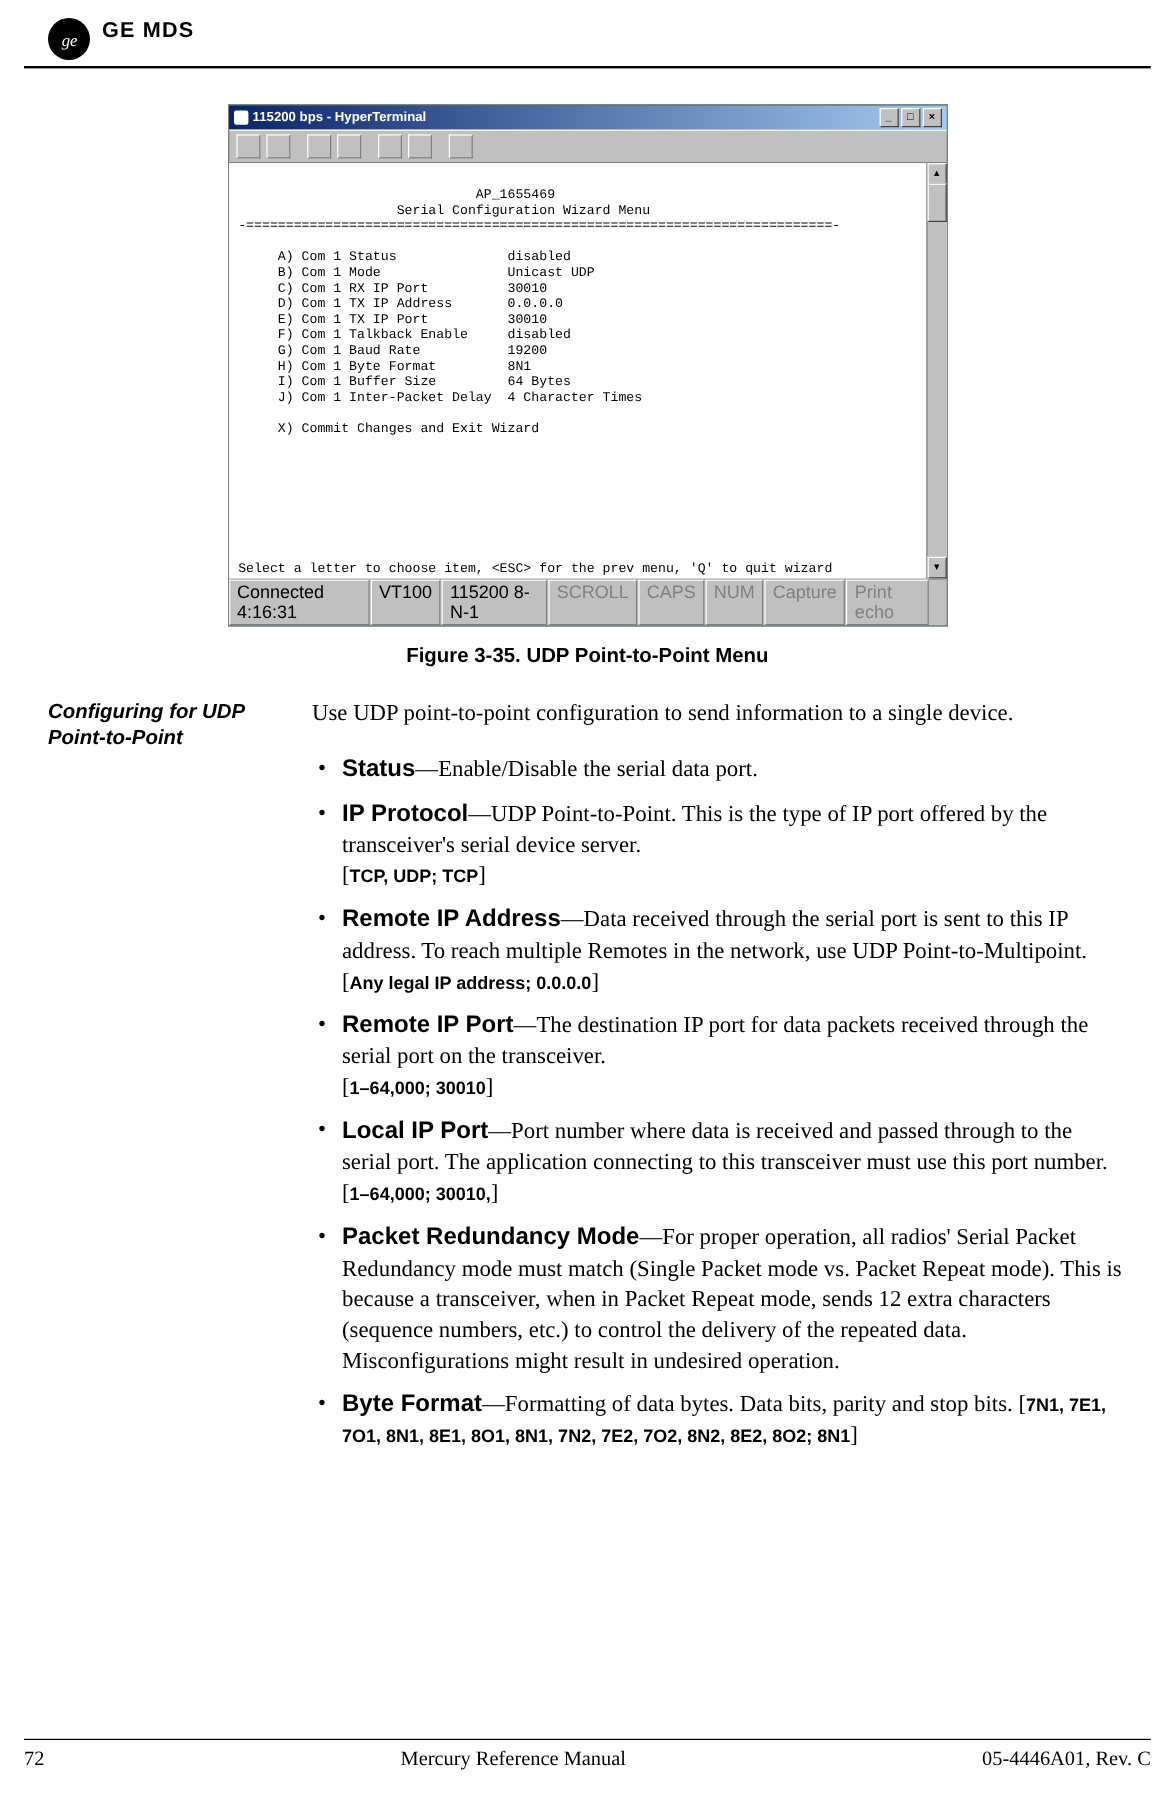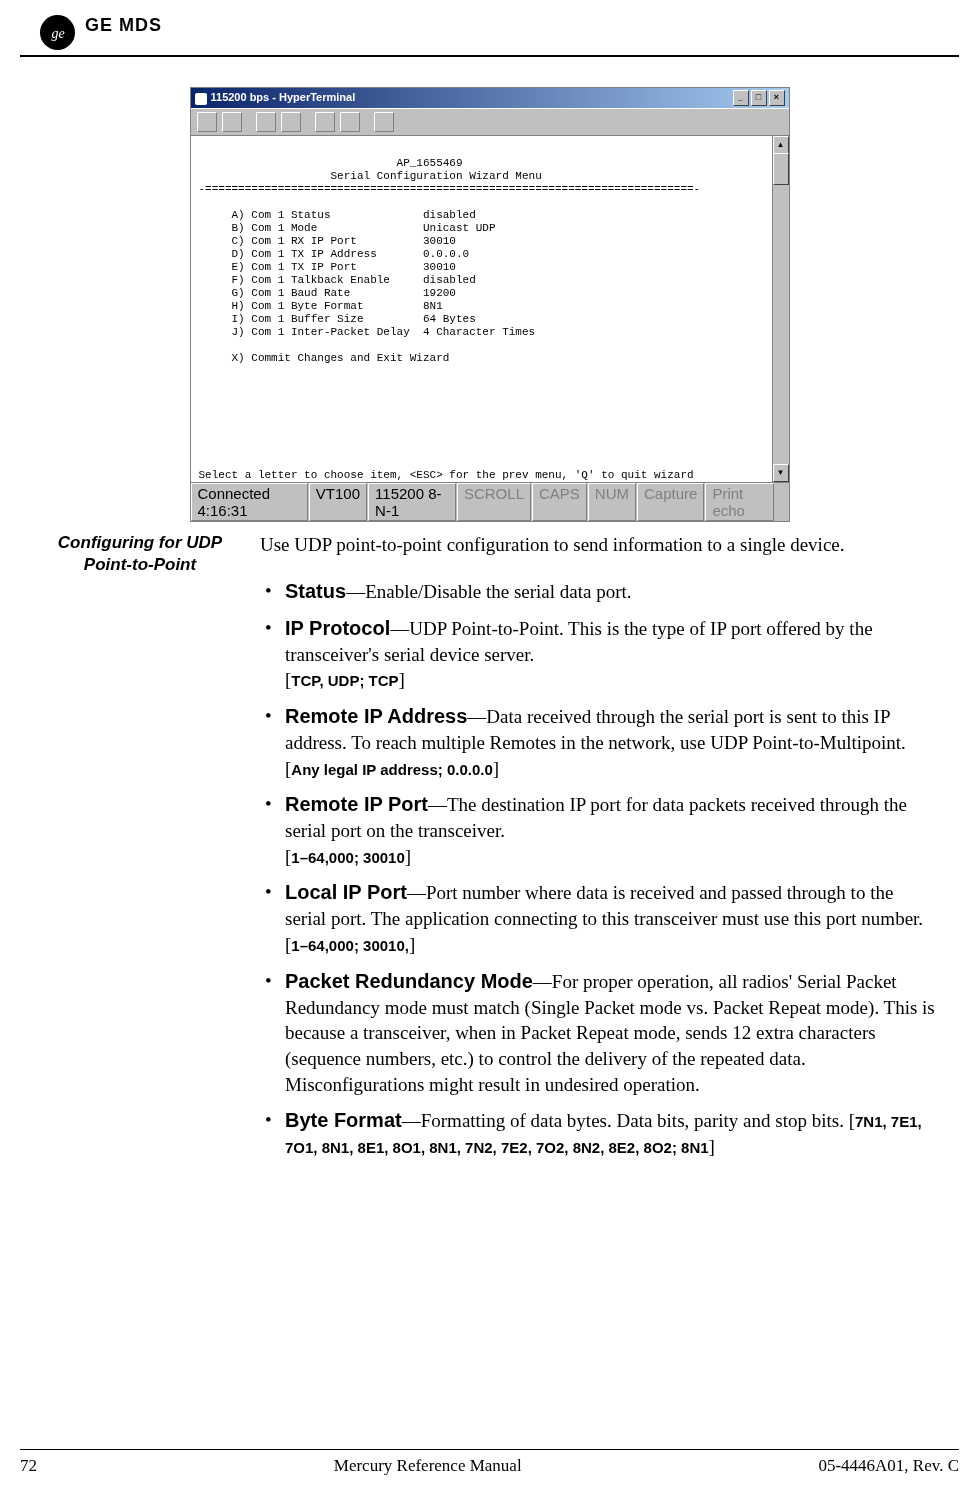--- a/index.html
+++ b/index.html
@@ -57,21 +57,21 @@
   .scrollbar { position:absolute; right:0; top:0; bottom:0; width:16px; background:#c0c0c0; border-left:1px solid #808080;}
   .scroll-up,.scroll-down{height:16px;background:#c0c0c0;border:1px solid #fff;border-right-color:#404040;border-bottom-color:#404040;font-size:9px;text-align:center;line-height:14px;}
   .scroll-down{position:absolute;bottom:0;left:0;right:0;}
   .scroll-thumb{position:absolute;top:17px;left:0;right:0;height:30px;background:#c0c0c0;border:1px solid #fff;border-right-color:#404040;border-bottom-color:#404040;}
   .statusbar { background:#c0c0c0; border-top:1px solid #808080; display:flex; font-size:15px;}
   .stat-cell { border:1px solid #808080; border-top-color:#fff; border-left-color:#fff; padding:1px 6px; margin-right:1px; color:#000;}
   .stat-cell.dim { color:#808080; }
   .grip { margin-left:auto; width:16px; position:relative;}
   .figure-caption { text-align:center; font-family: Arial, sans-serif; font-weight:bold; font-size:17px; margin:15px 0 25px 0;}
   .two-col { display:flex; gap:20px; }
-  .side-heading { width:200px; font-family: Arial, sans-serif; font-weight:bold; font-style:italic; font-size:17px; line-height:1.3; flex-shrink:0;text-align:center;}
+  .side-heading { width:200px; font-family: Arial, sans-serif; font-weight:bold; font-style:italic; font-size:17px; line-height:1.3; flex-shrink:0;}
   .body-col { flex:1; font-size:19px; line-height:1.35; }
   .intro-para { margin-bottom:20px;}
   ul.params { list-style:none; padding:0; margin:0;}
   ul.params > li { position:relative; padding-left:25px; margin-bottom:10px;}
   ul.params > li::before { content:"•"; position:absolute; left:5px; top:0; font-size:19px;}
   .param-name { font-family: Arial, sans-serif; font-weight:bold; font-size:20px;}
   .param-range { font-family: Arial, sans-serif; font-weight:bold; font-size:15px;}
   .smallcaps-com { font-variant: small-caps; font-family:"Times New Roman",serif;}
   .page-footer {
     position:absolute; bottom:25px; left:20px; right:20px;
@@ -156,20 +156,21 @@
         <span class="stat-cell dim">SCROLL</span>
         <span class="stat-cell dim">CAPS</span>
         <span class="stat-cell dim">NUM</span>
         <span class="stat-cell dim">Capture</span>
         <span class="stat-cell dim">Print echo</span>
         <span class="grip"></span>
       </div>
     </div>
   </div>
 
+  <div class="figure-caption">Figure 3-35. UDP Point-to-Point Menu</div>
 
   <div class="two-col">
     <div class="side-heading">Configuring for UDP Point-to-Point</div>
     <div class="body-col">
       <div class="intro-para">Use UDP point-to-point configuration to send information to a single device.</div>
       <ul class="params" id="params-list">
           <li><span class="param-name">Status</span>—Enable/Disable the serial data port.</li>
           <li><span class="param-name">IP Protocol</span>—UDP Point-to-Point. This is the type of IP port offered by the transceiver's serial device server.<br>[<span class="param-range">TCP, UDP; TCP</span>]</li>
           <li><span class="param-name">Remote IP Address</span>—Data received through the serial port is sent to this IP address. To reach multiple Remotes in the network, use UDP Point-to-Multipoint.<br>[<span class="param-range">Any legal IP address; 0.0.0.0</span>]</li>
           <li><span class="param-name">Remote IP Port</span>—The destination IP port for data packets received through the serial port on the transceiver.<br>[<span class="param-range">1–64,000; 30010</span>]</li>

